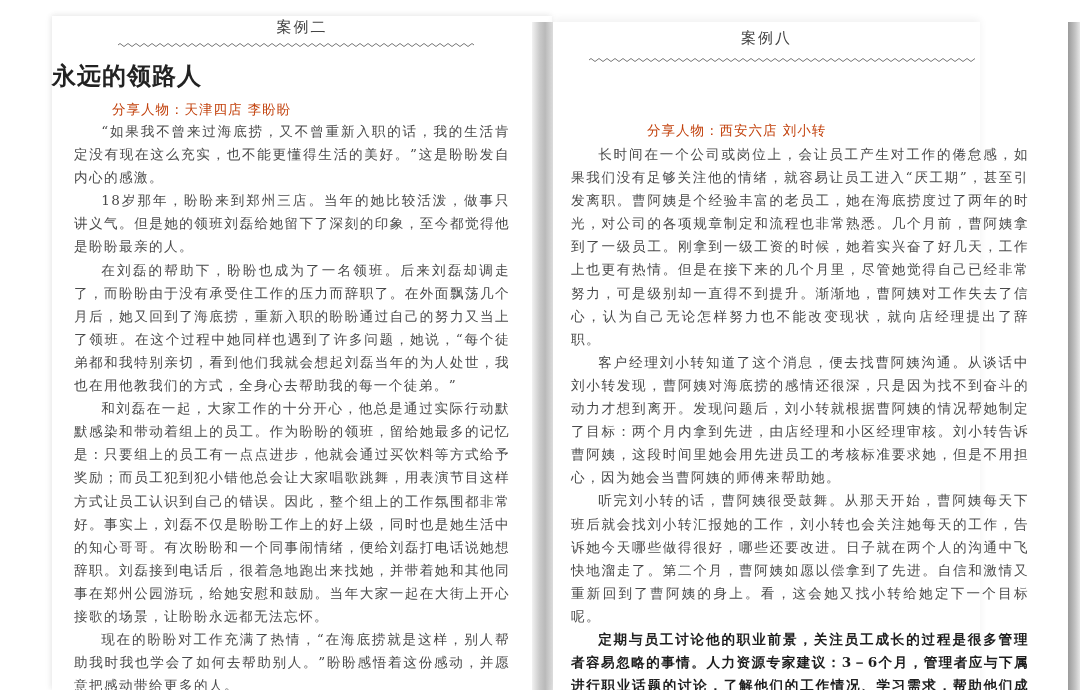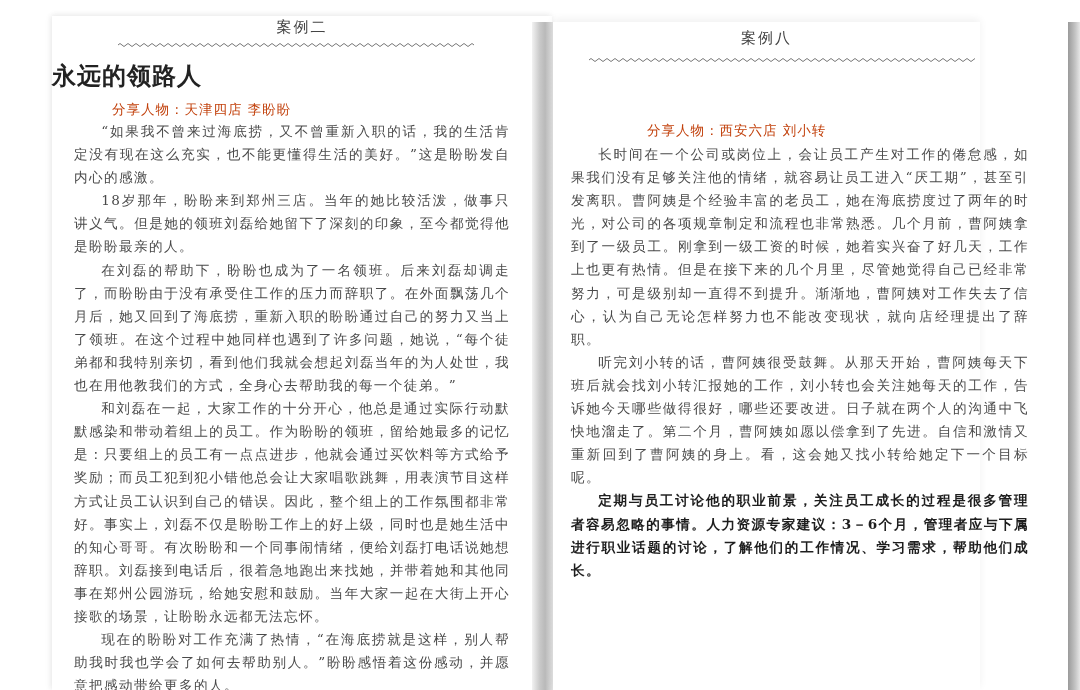--- a/index.html
+++ b/index.html
@@ -90,18 +90,19 @@
 <div id="page-right" class="page">
   <div class="case-label">案例八</div>
   <div class="wave">
     <svg viewBox="0 0 386 8" preserveAspectRatio="none">
       <path d="M0 4 Q2 1 4 4 T8 4 T12 4 T16 4 T20 4 T24 4 T28 4 T32 4 T36 4 T40 4 T44 4 T48 4 T52 4 T56 4 T60 4 T64 4 T68 4 T72 4 T76 4 T80 4 T84 4 T88 4 T92 4 T96 4 T100 4 T104 4 T108 4 T112 4 T116 4 T120 4 T124 4 T128 4 T132 4 T136 4 T140 4 T144 4 T148 4 T152 4 T156 4 T160 4 T164 4 T168 4 T172 4 T176 4 T180 4 T184 4 T188 4 T192 4 T196 4 T200 4 T204 4 T208 4 T212 4 T216 4 T220 4 T224 4 T228 4 T232 4 T236 4 T240 4 T244 4 T248 4 T252 4 T256 4 T260 4 T264 4 T268 4 T272 4 T276 4 T280 4 T284 4 T288 4 T292 4 T296 4 T300 4 T304 4 T308 4 T312 4 T316 4 T320 4 T324 4 T328 4 T332 4 T336 4 T340 4 T344 4 T348 4 T352 4 T356 4 T360 4 T364 4 T368 4 T372 4 T376 4 T380 4 T384 4 T388 4" fill="none" stroke="#777" stroke-width="1"></path>
     </svg>
   </div>
   <div class="sharer">分享人物：西安六店  刘小转</div>
   <div class="body-text">
     <p>长时间在一个公司或岗位上，会让员工产生对工作的倦怠感，如果我们没有足够关注他的情绪，就容易让员工进入“厌工期”，甚至引发离职。曹阿姨是个经验丰富的老员工，她在海底捞度过了两年的时光，对公司的各项规章制定和流程也非常熟悉。几个月前，曹阿姨拿到了一级员工。刚拿到一级工资的时候，她着实兴奋了好几天，工作上也更有热情。但是在接下来的几个月里，尽管她觉得自己已经非常努力，可是级别却一直得不到提升。渐渐地，曹阿姨对工作失去了信心，认为自己无论怎样努力也不能改变现状，就向店经理提出了辞职。</p>
+    <p>客户经理刘小转知道了这个消息，便去找曹阿姨沟通。从谈话中刘小转发现，曹阿姨对海底捞的感情还很深，只是因为找不到奋斗的动力才想到离开。发现问题后，刘小转就根据曹阿姨的情况帮她制定了目标：两个月内拿到先进，由店经理和小区经理审核。刘小转告诉曹阿姨，这段时间里她会用先进员工的考核标准要求她，但是不用担心，因为她会当曹阿姨的师傅来帮助她。</p>
     <p>听完刘小转的话，曹阿姨很受鼓舞。从那天开始，曹阿姨每天下班后就会找刘小转汇报她的工作，刘小转也会关注她每天的工作，告诉她今天哪些做得很好，哪些还要改进。日子就在两个人的沟通中飞快地溜走了。第二个月，曹阿姨如愿以偿拿到了先进。自信和激情又重新回到了曹阿姨的身上。看，这会她又找小转给她定下一个目标呢。</p>
     <p class="bold">定期与员工讨论他的职业前景，关注员工成长的过程是很多管理者容易忽略的事情。人力资源专家建议：3－6个月，管理者应与下属进行职业话题的讨论，了解他们的工作情况、学习需求，帮助他们成长。</p>
   </div>
 </div>
 
 <div id="shadow-right"></div>
 
 </body></html>

